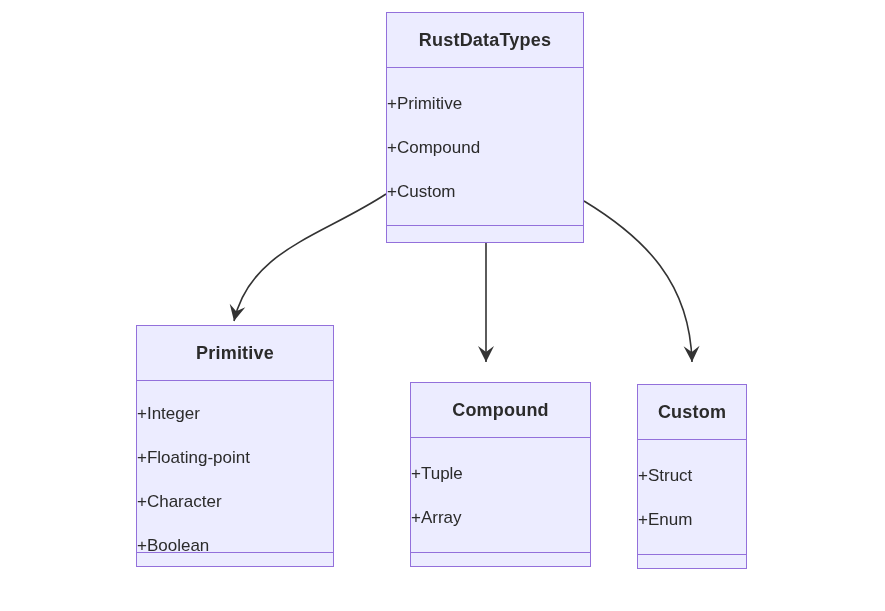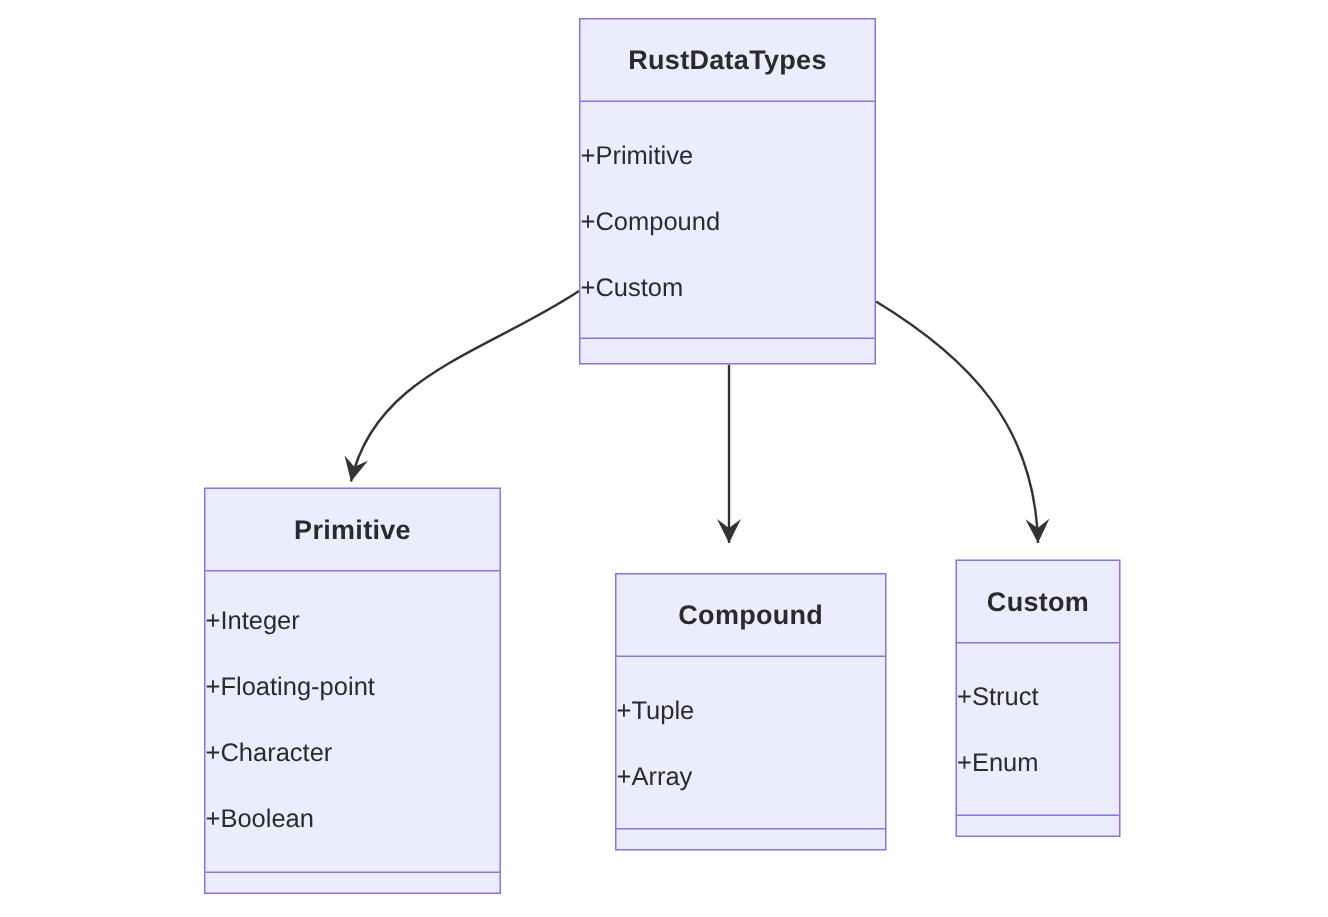--- a/index.html
+++ b/index.html
@@ -49,25 +49,25 @@
     display: flex;
     align-items: center;
     white-space: nowrap;
   }
   .class-methods {
     flex: 0 0 auto;
     border-top: 1px solid #9370DB;
   }
   #box-rustdatatypes { left: 386px; top: 12px;  width: 198px; height: 231px; }
   #box-rustdatatypes .class-methods { height: 16px; }
-  #box-primitive     { left: 136px; top: 325px; width: 198px; height: 271px; }
+  #box-primitive     { left: 136px; top: 325px; width: 198px; height: 242px; }
   #box-primitive .class-methods     { height: 13px; }
   #box-compound      { left: 410px; top: 366px; width: 181px; height: 185px; margin-top: 16px; }
   #box-compound .class-methods      { height: 13px; }
-  #box-custom        { left: 637px; top: 373px; width: 110px; height: 185px; }
+  #box-custom        { left: 637px; top: 384px; width: 110px; height: 185px; }
   #box-custom .class-methods        { height: 13px; }
 </style>
 </head>
 <body>
 
 <div class="canvas">
 
   <svg class="relations-layer" width="885" height="611" viewBox="0 0 885 611" xmlns="http://www.w3.org/2000/svg">
     <defs>
       <marker id="arrowhead" viewBox="0 0 20 20" refX="18" refY="10" markerWidth="20" markerHeight="20" orient="auto" markerUnits="userSpaceOnUse">

